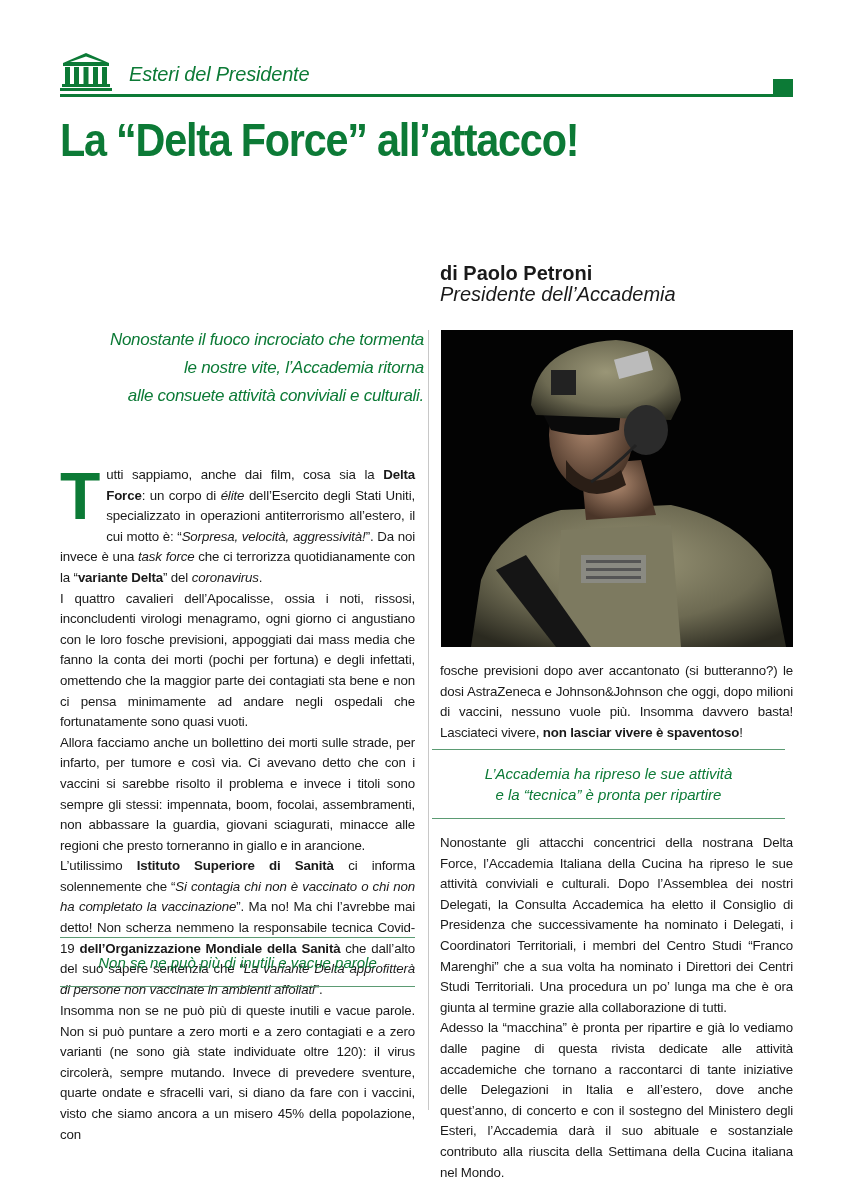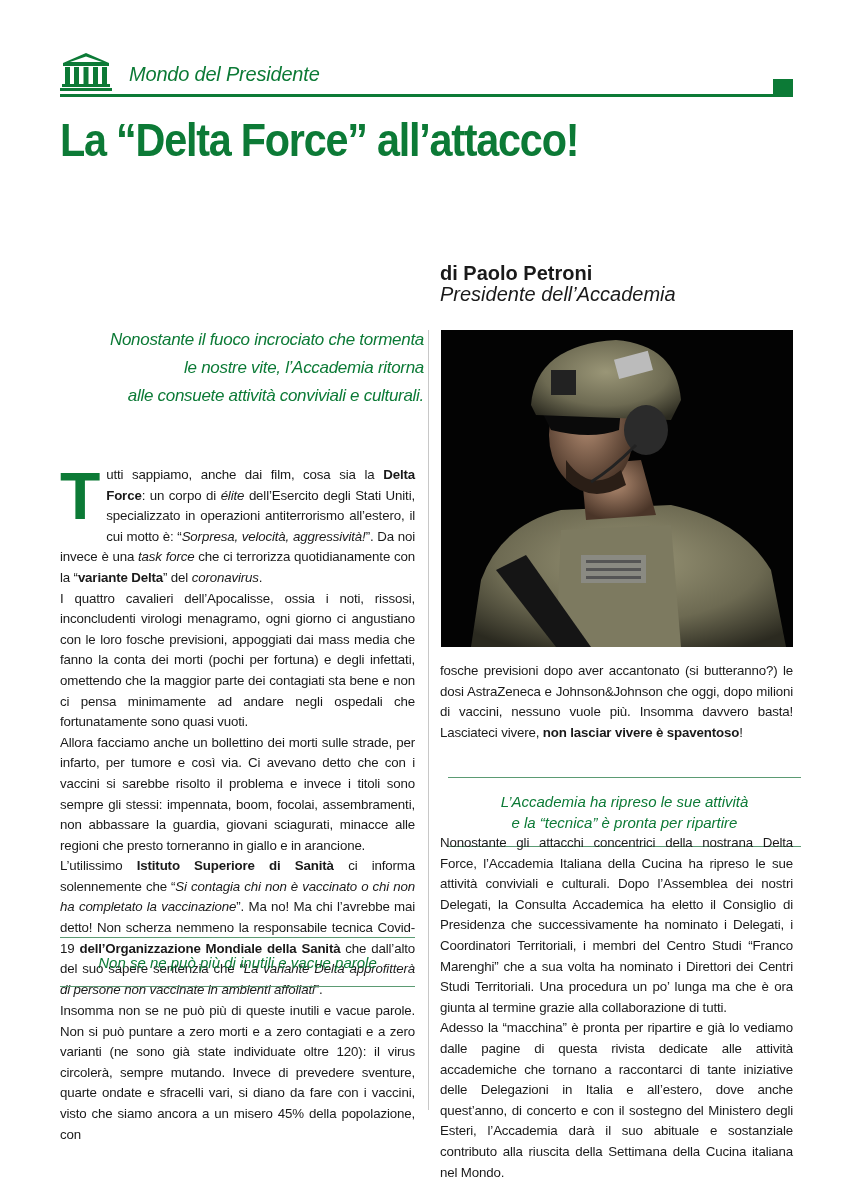--- a/index.html
+++ b/index.html
@@ -29,42 +29,42 @@
   .col p { margin: 0; }
   .col-left { left: 60px; width: 355px; }
   .col-right { left: 440px; width: 353px; }
 
   .dropcap { float: left; font-size: 66px; line-height: 54px; font-weight: bold; color: #0c7a36;
              margin: 4px 6px 0 0; height: 58px; }
 
   .subhead-box { position: absolute; border-top: 1.3px solid #5b9b73; border-bottom: 1.3px solid #5b9b73;
                  text-align: center; font-style: italic; color: #0c7a36; font-size: 15px; line-height: 21px; }
   .subhead-1 { left: 60px; width: 355px; top: 937px; height: 48px; display: flex; align-items: center; justify-content: center; }
-  .subhead-2 { left: 448px; width: 353px; top: 749px; height: 68px; display: flex; align-items: center; justify-content: center; margin-top: 28px; }
+  .subhead-2 { left: 432px; width: 353px; top: 749px; height: 68px; display: flex; align-items: center; justify-content: center; }
 
   .photo { position: absolute; left: 441px; top: 330px; width: 352px; height: 317px; background: #030303; overflow: hidden; }
   .photo svg { width: 100%; height: 100%; display: block; }
 </style>
 </head>
 <body>
 
 <div class="header">
   <svg class="temple" viewBox="0 0 52 40">
     <polygon points="26,1 3,11 49,11" fill="#0c7a36"></polygon>
     <polygon points="26,4.5 10,10 42,10" fill="#ffffff"></polygon>
     <rect x="3" y="11" width="46" height="3" fill="#0c7a36"></rect>
     <rect x="5" y="15" width="5" height="17" fill="#0c7a36"></rect>
     <rect x="14" y="15" width="5" height="17" fill="#0c7a36"></rect>
     <rect x="23.5" y="15" width="5" height="17" fill="#0c7a36"></rect>
     <rect x="33" y="15" width="5" height="17" fill="#0c7a36"></rect>
     <rect x="42" y="15" width="5" height="17" fill="#0c7a36"></rect>
     <rect x="2" y="32" width="48" height="3" fill="#0c7a36"></rect>
     <rect x="0" y="36" width="52" height="3" fill="#0c7a36"></rect>
   </svg>
-  <span class="section-title">Mondo del Presidente</span>
+  <span class="section-title">Esteri del Presidente</span>
   <div class="rule"></div>
   <div class="square"></div>
 </div>
 
 <h1 class="title" style="margin:0;">La “Delta Force” all’attacco!</h1>
 
 <div class="byline">
   <div class="author">di Paolo Petroni</div>
   <div class="role">Presidente dell’Accademia</div>
 </div>

